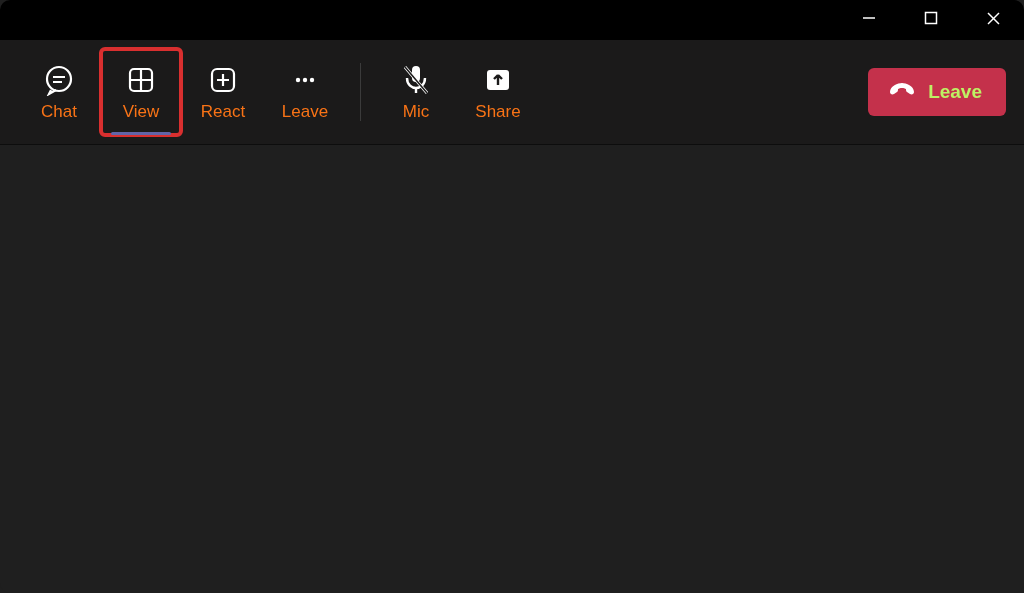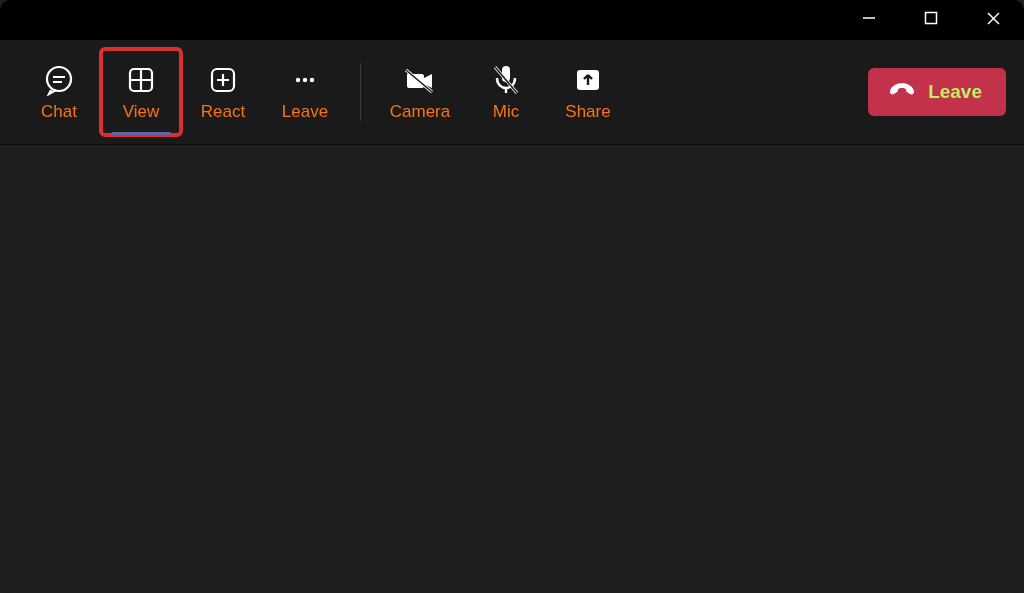--- a/index.html
+++ b/index.html
@@ -188,31 +188,20 @@
           <circle cx="8" cy="15" r="2.2" fill="#fff" stroke="none"></circle>
           <circle cx="15" cy="15" r="2.2" fill="#fff" stroke="none"></circle>
           <circle cx="22" cy="15" r="2.2" fill="#fff" stroke="none"></circle>
         </svg>
     </span>
     <span class="label">Leave</span>
   </div>
 
   <div class="divider"></div>
 
-  <div class="toolbar-btn" style="width:90px">
-    <span class="icon">
-      <svg width="36" height="32" viewBox="0 0 36 32">
-          <path d="M5 10 L20 10 C21 10 22 11 22 12 L22 22 C22 23 21 24 20 24 L7 24 C6 24 5 23 5 22 Z" fill="#fff" stroke="none"></path>
-          <path d="M22 14 L30 10 L30 24 L22 20 Z" fill="#fff" stroke="none"></path>
-          <line x1="4" y1="6" x2="30" y2="28" stroke-width="3" stroke="#fff"></line>
-          <line x1="4" y1="6" x2="30" y2="28" stroke-width="1.5" stroke="#1b1a1a"></line>
-        </svg>
-    </span>
-    <span class="label">Camera</span>
-  </div>
 
   <div class="toolbar-btn">
     <span class="icon">
       <svg width="32" height="34" viewBox="0 0 32 34">
           <rect x="12" y="3" width="8" height="16" rx="4" fill="#fff" stroke="none"></rect>
           <path d="M7 15 C7 22 12 25 16 25 C20 25 25 22 25 15" stroke-width="2.4" stroke="#fff"></path>
           <line x1="16" y1="25" x2="16" y2="30" stroke-width="2.4" stroke="#fff"></line>
           <line x1="5" y1="4" x2="27" y2="30" stroke-width="3" stroke="#fff"></line>
           <line x1="5" y1="4" x2="27" y2="30" stroke-width="1.5" stroke="#1b1a1a"></line>
         </svg>

